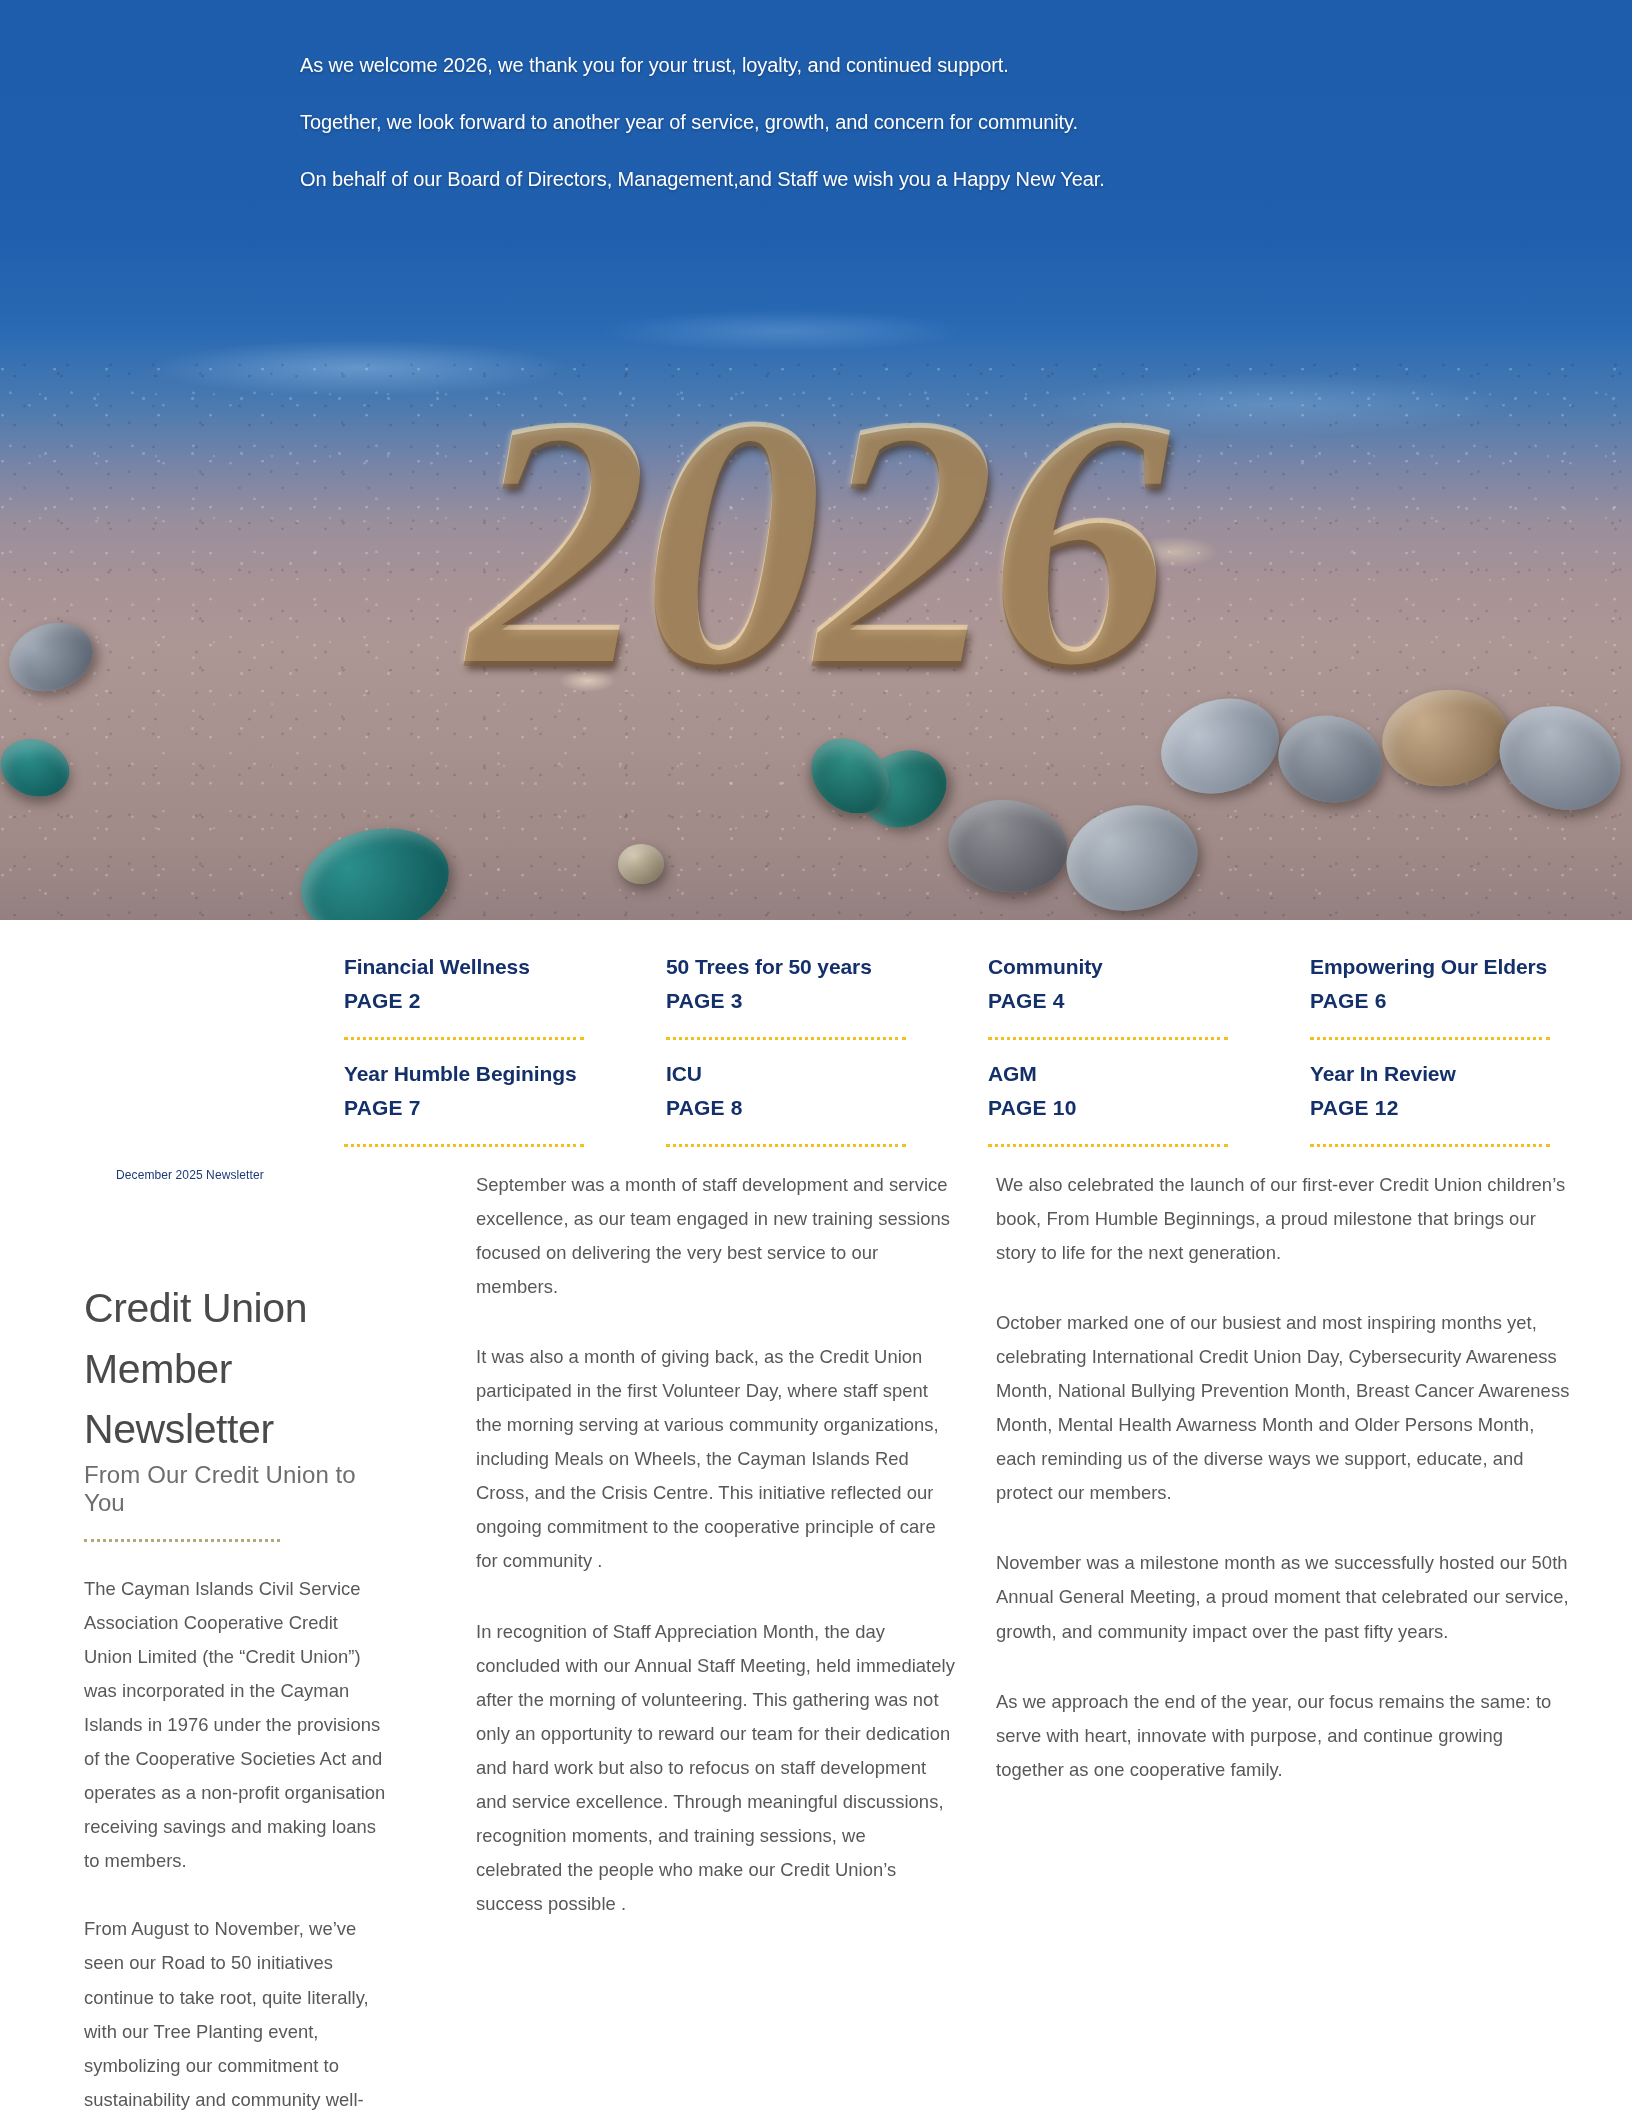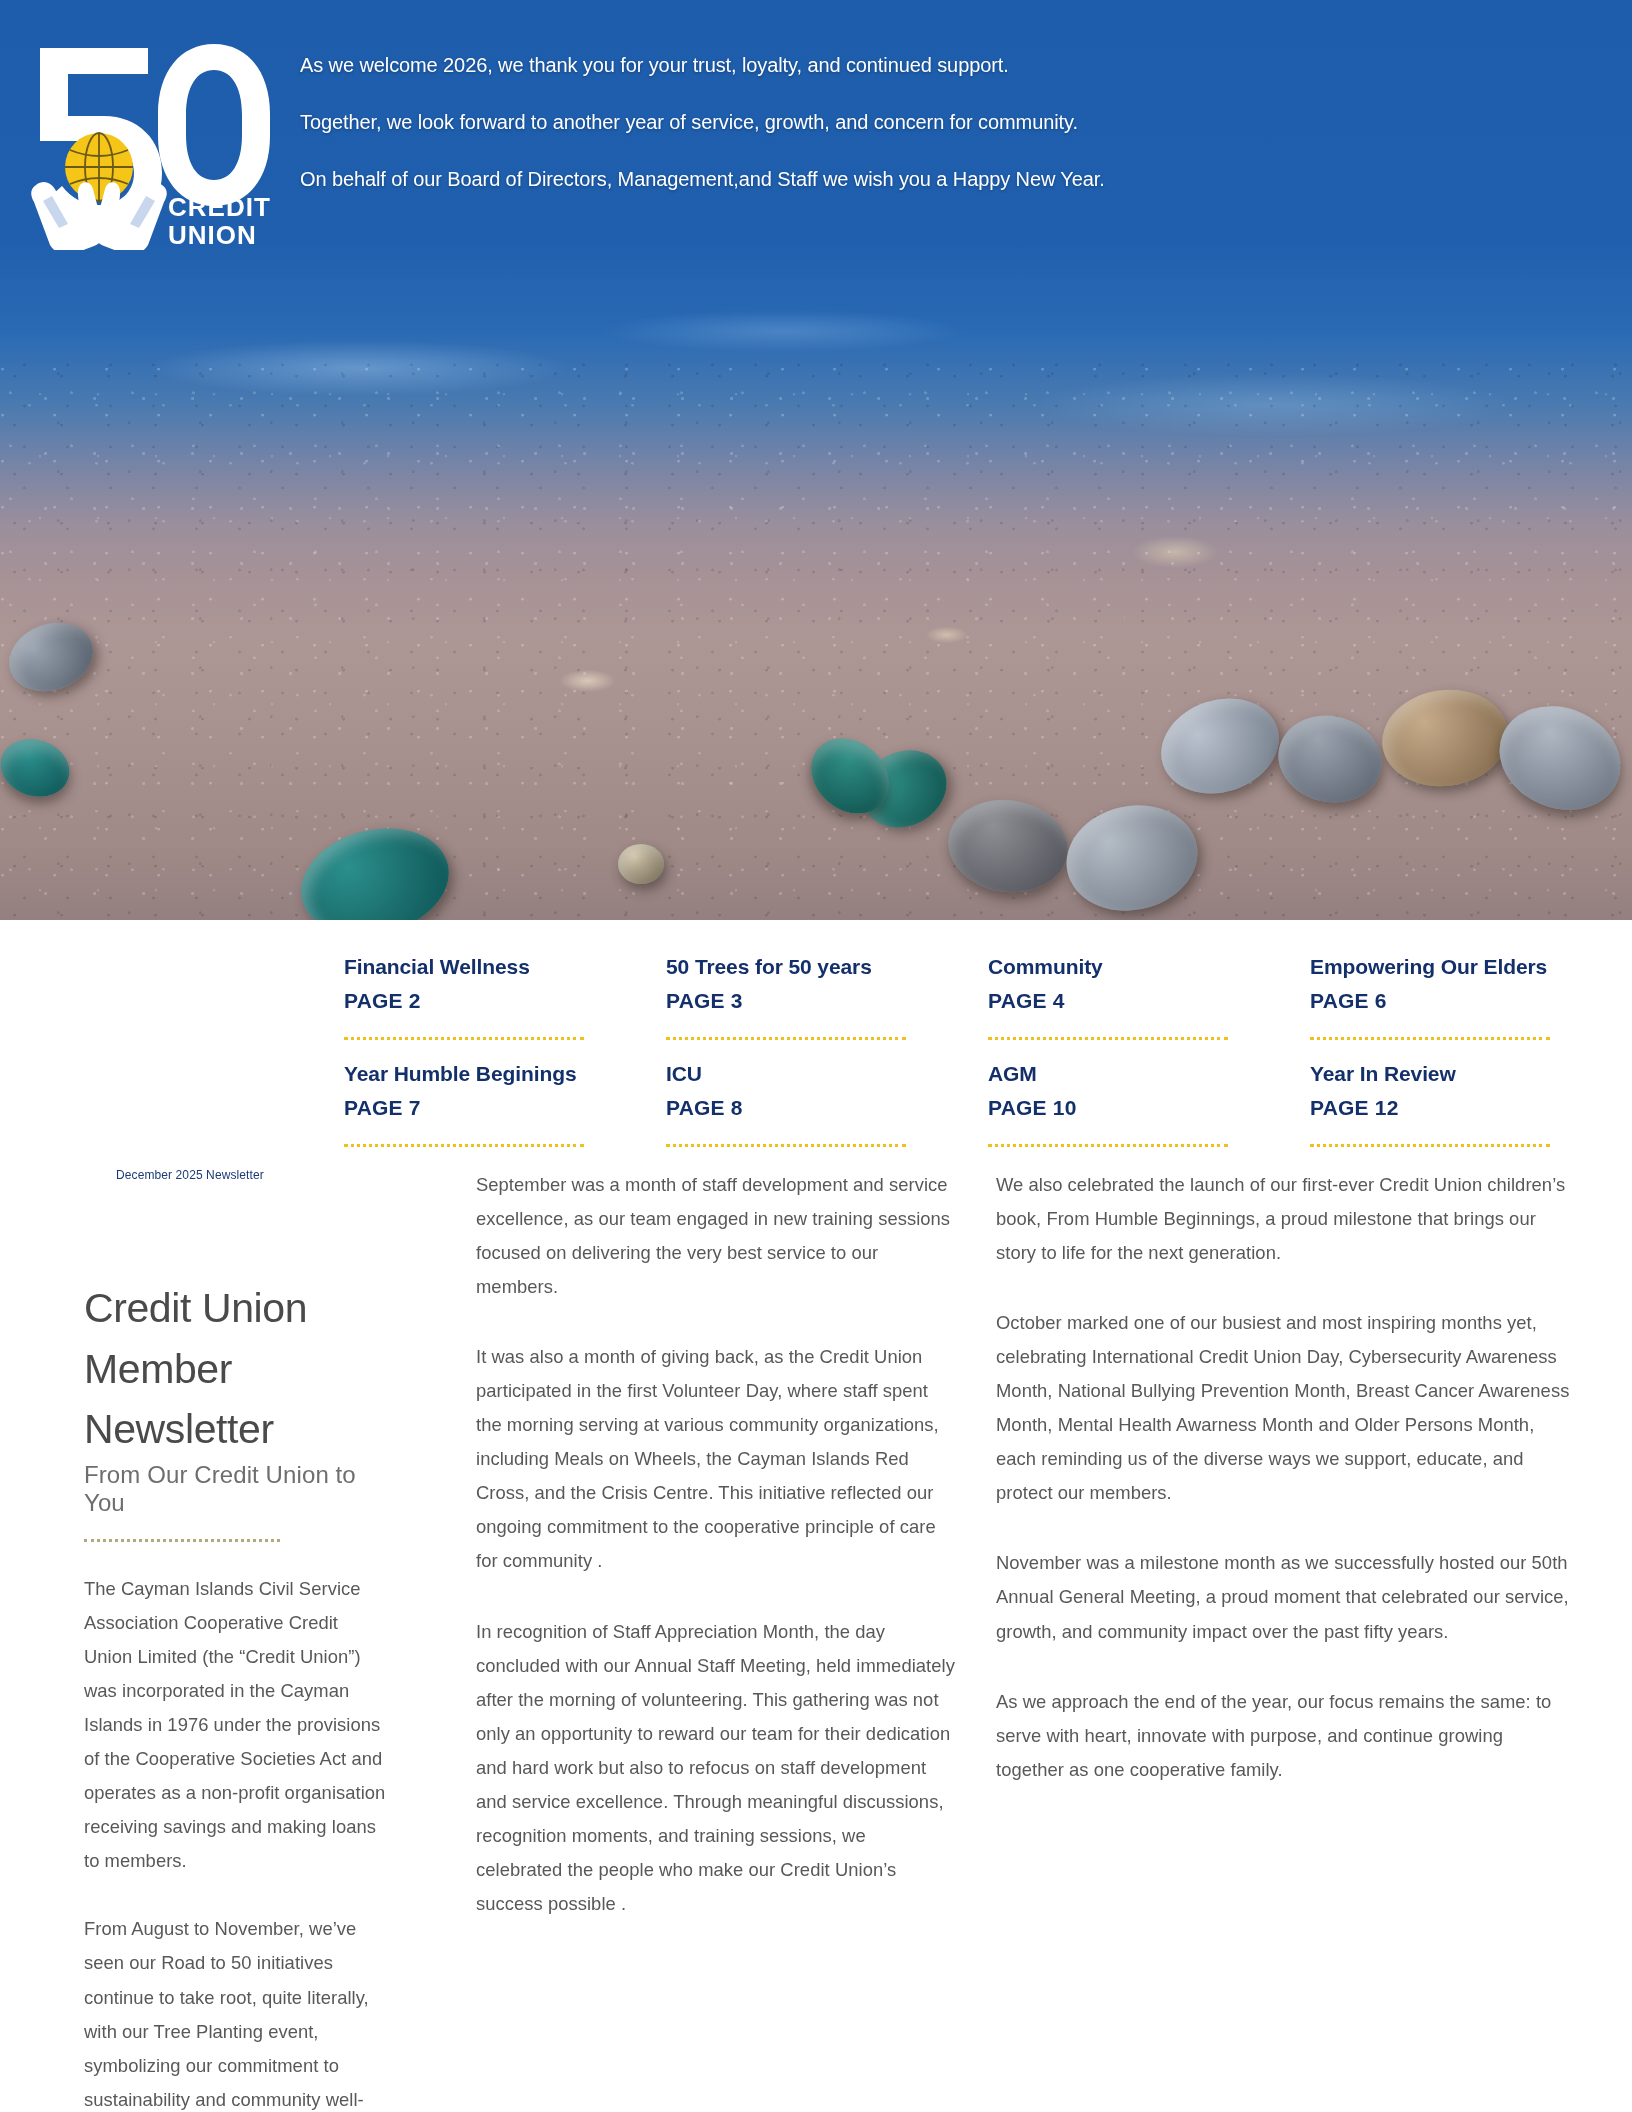--- a/index.html
+++ b/index.html
@@ -199,59 +199,37 @@
   p.body:last-child { margin-bottom: 0; }
   .col-mid p.body, .col-right p.body { margin-bottom: 36px; }
 </style>
 </head>
 <body>
 
 <div class="hero">
   <div class="hero-photo"></div>
   <div class="hero-grain"></div>
 
+  <div class="sand-digits">2026</div>
 
   <div class="pebbles">
     <div class="pebble" style="left:1160px;top:700px;width:120px;height:92px;background:radial-gradient(circle at 35% 30%, #b9c2cd, #6d7684);transform:rotate(-18deg);"></div>
     <div class="pebble" style="left:1278px;top:716px;width:104px;height:86px;background:radial-gradient(circle at 35% 30%, #9aa3ae, #555d6a);transform:rotate(12deg);"></div>
     <div class="pebble" style="left:1382px;top:690px;width:126px;height:96px;background:radial-gradient(circle at 35% 30%, #c6ab8a, #7a6144);transform:rotate(-8deg);"></div>
     <div class="pebble" style="left:1498px;top:708px;width:124px;height:100px;background:radial-gradient(circle at 35% 30%, #aeb7c2, #636b78);transform:rotate(22deg);"></div>
     <div class="pebble" style="left:860px;top:752px;width:88px;height:74px;background:radial-gradient(circle at 35% 30%, #2f8f86, #0d4c48);transform:rotate(-28deg);"></div>
     <div class="pebble" style="left:948px;top:800px;width:120px;height:92px;background:radial-gradient(circle at 35% 30%, #8e8f95, #4a4b52);transform:rotate(8deg);"></div>
     <div class="pebble" style="left:1066px;top:806px;width:132px;height:104px;background:radial-gradient(circle at 35% 30%, #b4bcc6, #656d79);transform:rotate(-12deg);"></div>
     <div class="pebble" style="left:300px;top:830px;width:150px;height:104px;background:radial-gradient(circle at 35% 30%, #2b8f8c, #0b4f50);transform:rotate(-14deg);"></div>
     <div class="pebble" style="left:618px;top:844px;width:46px;height:40px;background:radial-gradient(circle at 35% 30%, #cbbfa4, #6f6551);"></div>
     <div class="pebble" style="left:0px;top:740px;width:70px;height:56px;background:radial-gradient(circle at 35% 30%, #2b8f8c, #0b4f50);transform:rotate(18deg);"></div>
     <div class="pebble" style="left:8px;top:624px;width:86px;height:66px;background:radial-gradient(circle at 35% 30%, #99a3b0, #4e5663);transform:rotate(-20deg);"></div>
     <div class="pebble" style="left:808px;top:742px;width:84px;height:68px;background:radial-gradient(circle at 35% 30%, #2f8f86, #0d4c48);transform:rotate(40deg);"></div>
   </div>
 
-  <div class="logo">
-    <svg viewBox="0 0 270 230" width="270" height="230" aria-hidden="true">
-
-      <path fill="#ffffff" d="M22 28 h108 v26 H50 v42 h36 c34 0 58 24 58 57 0 34 -26 59 -62 59 -26 0 -47 -11 -58 -28 l20 -18 c9 12 22 19 37 19 21 0 35 -13 35 -32 0 -19 -14 -32 -35 -32 H22 z"></path>
-
-      <path fill="#ffffff" d="M196 24 c33 0 56 27 56 70 v22 c0 43 -23 70 -56 70 -33 0 -56 -27 -56 -70 V94 c0 -43 23 -70 56 -70 z m0 26 c-17 0 -28 16 -28 45 v20 c0 29 11 45 28 45 17 0 28 -16 28 -45 V95 c0 -29 -11 -45 -28 -45 z"></path>
-
-      <circle cx="81" cy="147" r="34" fill="#f5c518"></circle>
-      <g stroke="#6b5a16" stroke-width="1.8" fill="none">
-        <ellipse cx="81" cy="147" rx="14" ry="34"></ellipse>
-        <line x1="47" y1="147" x2="115" y2="147"></line>
-        <line x1="81" y1="113" x2="81" y2="181"></line>
-        <path d="M52 130 q29 12 58 0"></path>
-        <path d="M52 164 q29 -12 58 0"></path>
-      </g>
-
-      <path fill="#ffffff" d="M18 165 c8 -6 16 -2 20 6 l14 26 c3 6 10 7 12 1 -2 -12 -6 -24 -3 -31 3 -7 12 -6 14 2 l10 38 c2 9 -1 16 -9 19 l-21 8 c-9 3 -18 -1 -23 -9 L16 182 c-4 -7 -4 -13 2 -17 z"></path>
-      <path fill="#ffffff" d="M144 165 c-8 -6 -16 -2 -20 6 l-14 26 c-3 6 -10 7 -12 1 2 -12 6 -24 3 -31 -3 -7 -12 -6 -14 2 l-10 38 c-2 9 1 16 9 19 l21 8 c9 3 18 -1 23 -9 l16 -43 c4 -7 4 -13 -2 -17 z"></path>
-      <path fill="#c8d7ee" d="M34 176 l16 28 -9 4 -16 -27z M128 176 l-16 28 9 4 16 -27z"></path>
-      <text x="150" y="196" fill="#ffffff" font-family="Liberation Sans, sans-serif" font-size="26" font-weight="700" letter-spacing="1">CREDIT</text>
-      <text x="150" y="224" fill="#ffffff" font-family="Liberation Sans, sans-serif" font-size="26" font-weight="700" letter-spacing="1">UNION</text>
-    </svg>
-  </div>
 
   <div class="greeting">
     <p>As we welcome 2026, we thank you for your trust, loyalty, and continued support.</p>
     <p>Together, we look forward to another year of service, growth, and concern for community.</p>
     <p>On behalf of our Board of Directors, Management,and Staff we wish you a Happy New Year.</p>
   </div>
 </div>
 
 <div class="toc">
   <div class="toc-col">

